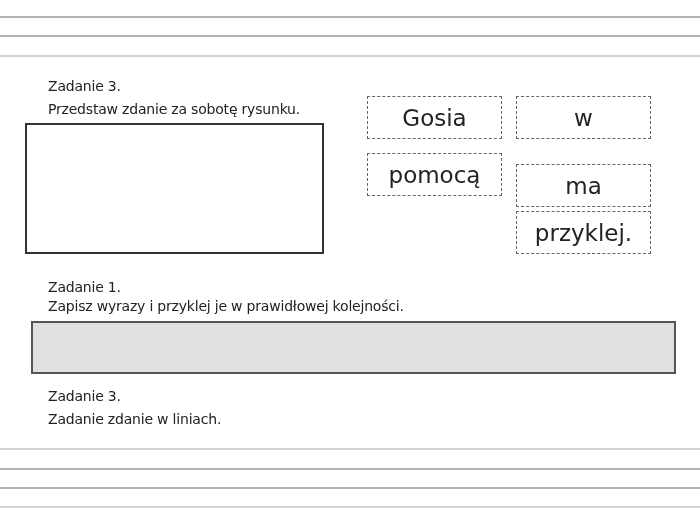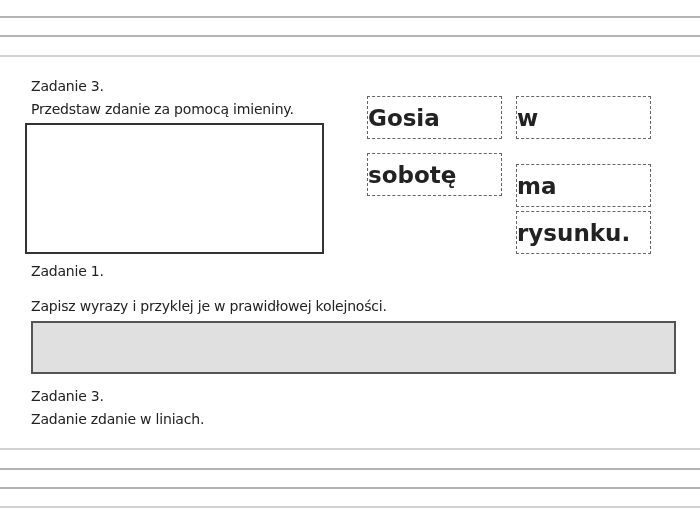--- a/index.html
+++ b/index.html
@@ -2,57 +2,57 @@
 <html><head>
   <meta charset="utf-8">
   <style>
     html, body { margin: 0; padding: 0; }
     body {
       width: 700px; height: 520px; background: #ffffff; position: relative; overflow: hidden;
       font-family: "DejaVu Sans", sans-serif; color: #222;
     }
     .hline { position: absolute; left: 0; width: 700px; height: 2px; background: #b4b4b4; }
     .hline.light { background: #d2d2d2; }
-    .txt { position: absolute; font-size: 14px; line-height: 18px; color: #222; white-space: nowrap; letter-spacing: -0.2px; }
+    .txt { position: absolute; font-size: 14px; line-height: 18px; color: #222; white-space: nowrap; letter-spacing: -0.2px; margin-left: 17px; }
     .draw-box { position: absolute; left: 25px; top: 123px; width: 295px; height: 127px; border: 2px solid #333; background: #fff; }
     .glue-box { position: absolute; left: 31px; top: 321px; width: 641px; height: 49px; border: 2px solid #555; background: #e0e0e0; }
     .card {
       position: absolute; width: 133px; height: 41px; border: 1px dashed #666;
-      display: flex; align-items: center; justify-content: flex-start;
-      font-size: 23px; color: #222; background: #fff; font-weight: bold;
+      display: flex; align-items: center; justify-content: center;
+      font-size: 23px; color: #222; background: #fff;
     }
   </style>
 </head>
 <body>
 
 <div class="hline" style="top:16px"></div>
 <div class="hline" style="top:35px"></div>
 <div class="hline light" style="top:55px"></div>
 
 <div class="txt" style="left:31px; top:77px">Zadanie 3.</div>
-<div class="txt" style="left:31px; top:100px">Przedstaw zdanie za pomocą imieniny.</div>
+<div class="txt" style="left:31px; top:100px">Przedstaw zdanie za sobotę rysunku.</div>
 <div class="draw-box"></div>
 
 <div class="card" style="left:367px; top:96px">
   <span>Gosia</span>
 </div>
 <div class="card" style="left:516px; top:96px">
   <span>w</span>
 </div>
 <div class="card" style="left:367px; top:153px">
-  <span>sobotę</span>
+  <span>pomocą</span>
 </div>
 <div class="card" style="left:516px; top:164px">
   <span>ma</span>
 </div>
 <div class="card" style="left:516px; top:211px">
-  <span>rysunku.</span>
+  <span>przyklej.</span>
 </div>
 
-<div class="txt" style="left:31px; top:262px">Zadanie 1.</div>
+<div class="txt" style="left:31px; top:278px">Zadanie 1.</div>
 <div class="txt" style="left:31px; top:297px">Zapisz wyrazy i przyklej je w prawidłowej kolejności.</div>
 <div class="glue-box"></div>
 
 <div class="txt" style="left:31px; top:387px">Zadanie 3.</div>
 <div class="txt" style="left:31px; top:410px">Zadanie zdanie w liniach.</div>
 
 <div class="hline light" style="top:448px"></div>
 <div class="hline" style="top:468px"></div>
 <div class="hline" style="top:487px"></div>
 <div class="hline light" style="top:506px"></div>

